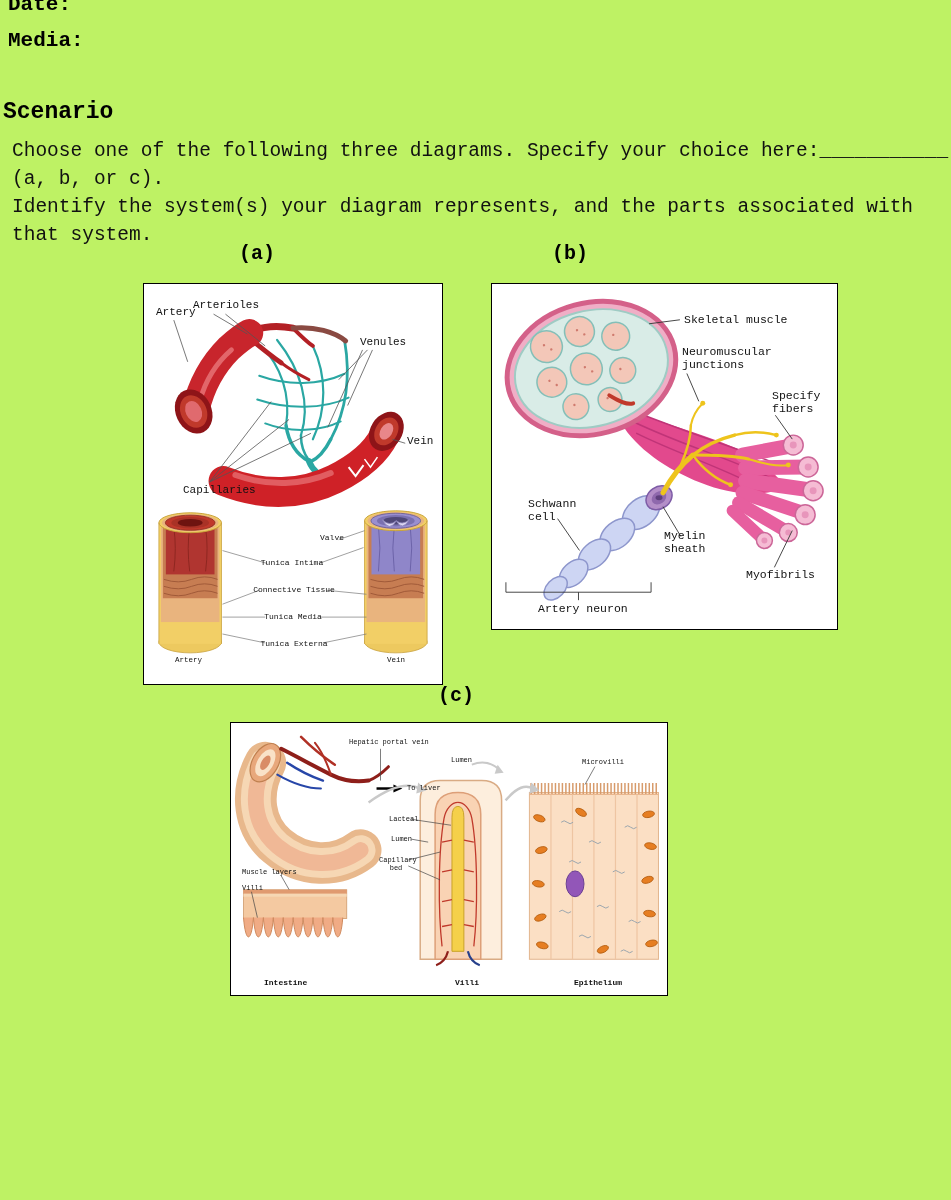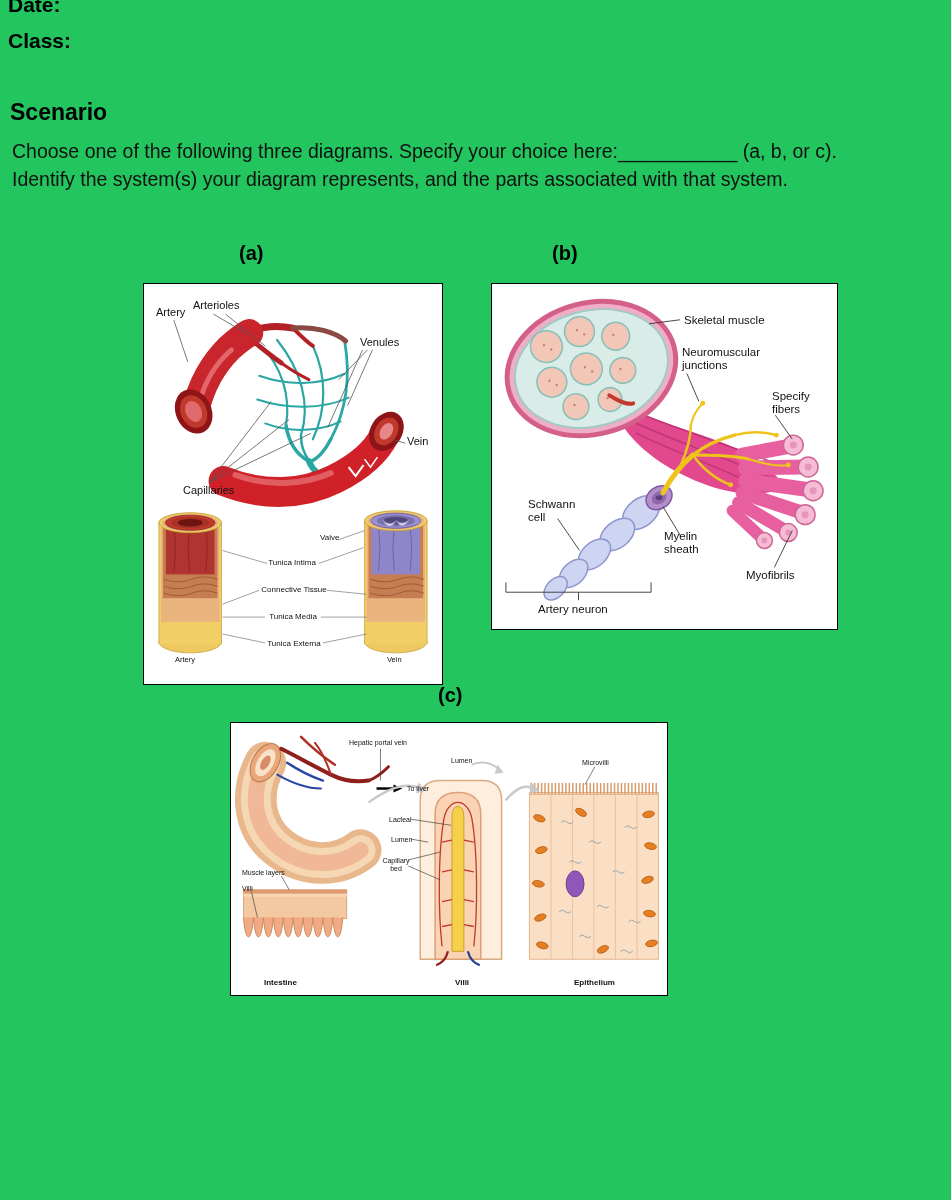--- a/index.html
+++ b/index.html
@@ -1,24 +1,24 @@
 <!DOCTYPE html>
 <html><head>
 <meta charset="utf-8">
 <style>
   * { margin:0; padding:0; box-sizing:border-box; }
   html,body { background:#fff; }
   body { font-family:"Liberation Sans", sans-serif; color:#000; }
-  .page { position:relative; width:951px; height:1200px; background:#22c55e; overflow:hidden; margin:0 auto; }
+  .page { position:relative; width:951px; height:1200px; background:#bef264; overflow:hidden; margin:0 auto;font-family:Liberation Mono, monospace; }
 
   .hdr { position:absolute; font-weight:bold; font-size:21px; left:8px; }
   .hdr.date { top:-7px; }
   .hdr.class { top:29px; }
 
-  .scenario-title { position:absolute; left:10px; top:99px; font-weight:bold; font-size:23px; }
+  .scenario-title { position:absolute; left:3px; top:99px; font-weight:bold; font-size:23px; }
   .scenario-text { position:absolute; left:12px; top:137px; font-size:19.5px; line-height:28px; color:#111; }
 
   .cap { position:absolute; font-weight:bold; font-size:20px; }
   .cap-a { left:239px; top:242px; }
   .cap-b { left:552px; top:242px; }
   .cap-c { left:438px; top:684px; }
 
   .box { position:absolute; border:1px solid #000; background:#fff; }
   .box-a { left:107px; top:283px; width:300px; height:402px;margin-left:36px; }
   .box-b { left:491px; top:283px; width:347px; height:347px; }
@@ -35,21 +35,21 @@
   .box-b .lbl { font-size:11.5px; }
   .box-c .lbl { font-size:7px; }
   .box-c .cb { font-size:8px; font-weight:bold; }
 </style>
 </head>
 <body>
 
 <div class="page">
 
   <div class="hdr date">Date:</div>
-  <div class="hdr class">Class:</div>
+  <div class="hdr class">Media:</div>
 
   <div class="scenario-title">Scenario</div>
   <div class="scenario-text">
     <div>Choose one of the following three diagrams. Specify your choice here:___________ (a, b, or c).</div>
     <div>Identify the system(s) your diagram represents, and the parts associated with that system.</div>
   </div>
 
   <div class="cap cap-a">(a)</div>
   <div class="cap cap-b">(b)</div>
   <div class="cap cap-c">(c)</div>

